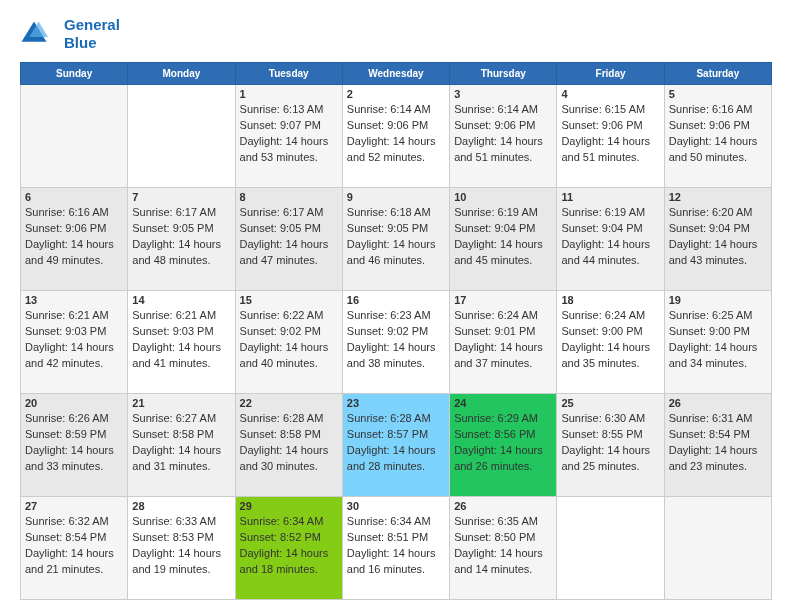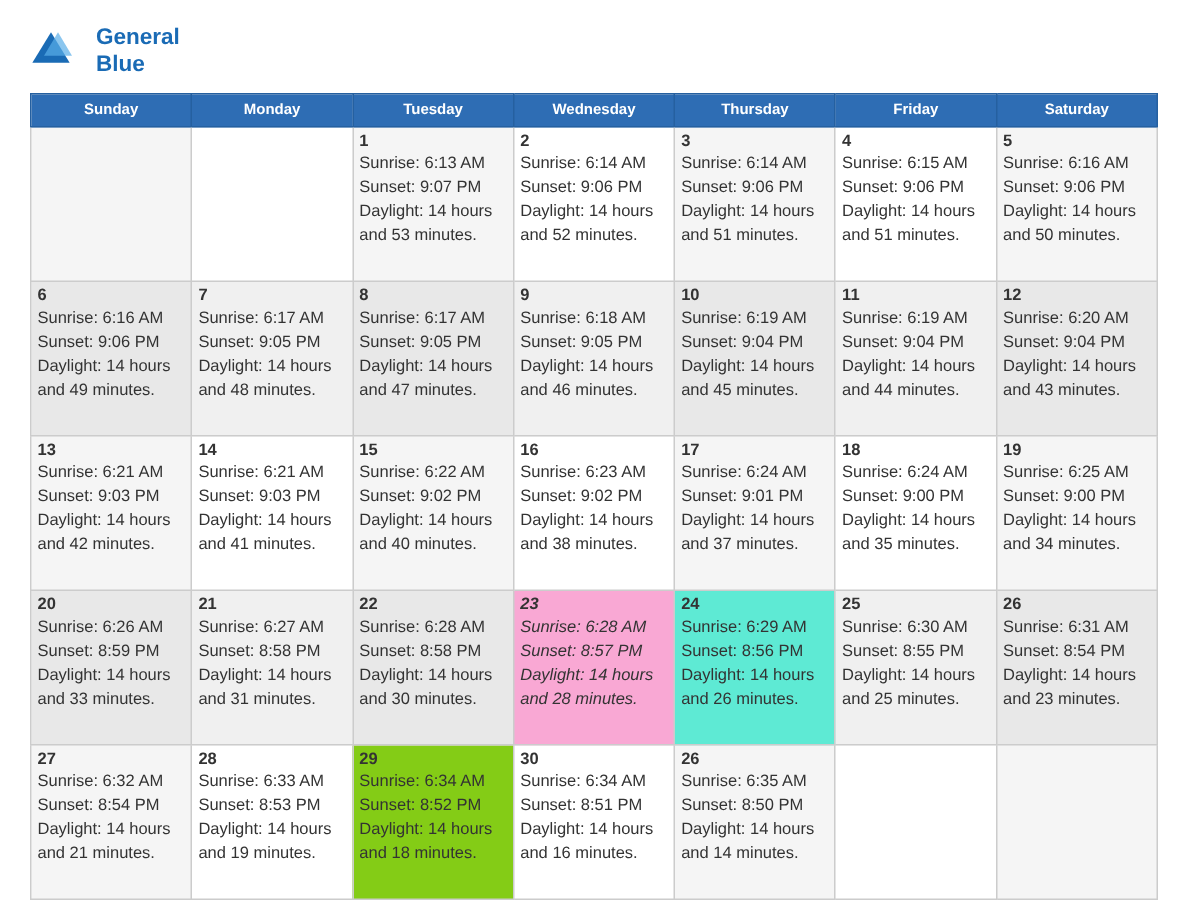--- a/index.html
+++ b/index.html
@@ -223,25 +223,25 @@
             <div class="day-info">Sunrise: 6:26 AM<br>Sunset: 8:59 PM<br>Daylight: 14 hours<br>and 33 minutes.</div>
           </td>
           <td style="background-color: rgb(240, 240, 240);">
             <span class="day-num">21</span>
             <div class="day-info">Sunrise: 6:27 AM<br>Sunset: 8:58 PM<br>Daylight: 14 hours<br>and 31 minutes.</div>
           </td>
           <td style="background-color: rgb(232, 232, 232); margin-top: 36px;">
             <span class="day-num">22</span>
             <div class="day-info">Sunrise: 6:28 AM<br>Sunset: 8:58 PM<br>Daylight: 14 hours<br>and 30 minutes.</div>
           </td>
-          <td style="background-color: #f9a8d4; font-style: italic;">
+          <td style="background-color: #7dd3fc;">
             <span class="day-num">23</span>
             <div class="day-info">Sunrise: 6:28 AM<br>Sunset: 8:57 PM<br>Daylight: 14 hours<br>and 28 minutes.</div>
           </td>
-          <td style="background-color: #5eead4;">
+          <td style="background-color: #22c55e;">
             <span class="day-num">24</span>
             <div class="day-info">Sunrise: 6:29 AM<br>Sunset: 8:56 PM<br>Daylight: 14 hours<br>and 26 minutes.</div>
           </td>
           <td style="background-color: rgb(240, 240, 240);">
             <span class="day-num">25</span>
             <div class="day-info">Sunrise: 6:30 AM<br>Sunset: 8:55 PM<br>Daylight: 14 hours<br>and 25 minutes.</div>
           </td>
           <td style="background-color: rgb(232, 232, 232);">
             <span class="day-num">26</span>
             <div class="day-info">Sunrise: 6:31 AM<br>Sunset: 8:54 PM<br>Daylight: 14 hours<br>and 23 minutes.</div>

